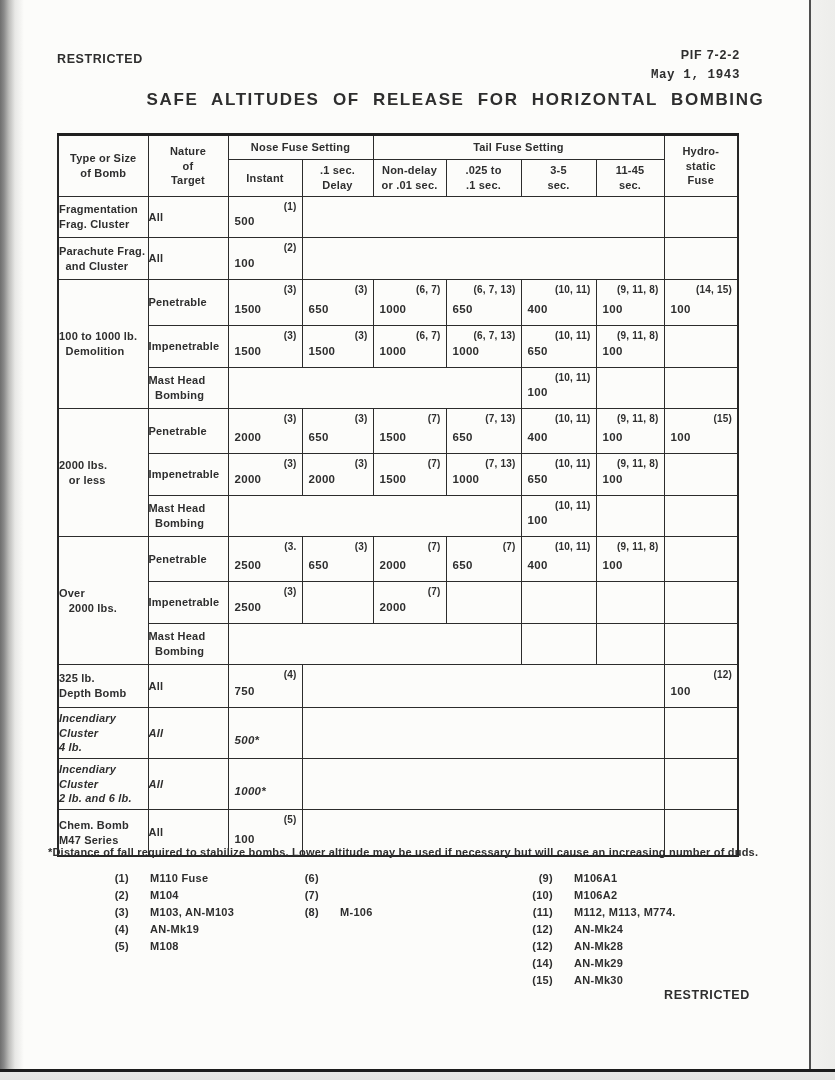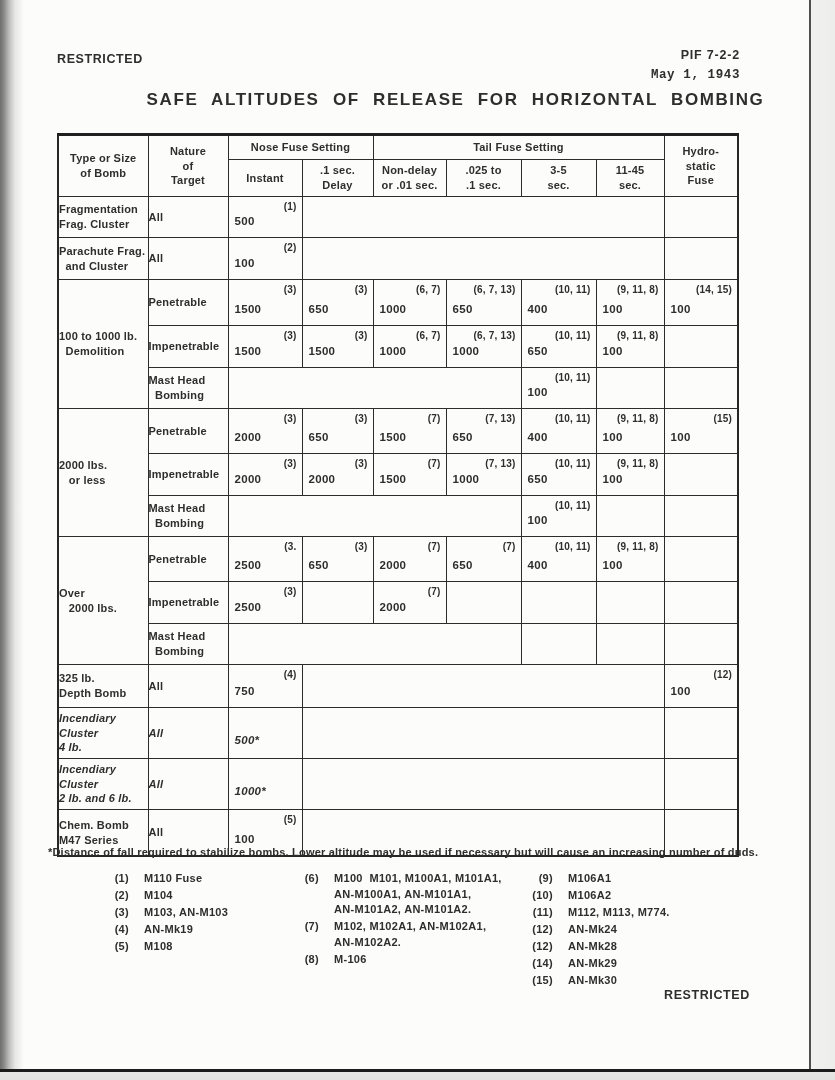--- a/index.html
+++ b/index.html
@@ -36,21 +36,21 @@
   td.dc .v{position:absolute;bottom:7px;left:6px;font-size:11.5px;letter-spacing:.3px;margin-top:12px;}
   tr.r40 td{height:40px;} tr.r41 td{height:41px;} tr.r42 td{height:42px;}
   tr.r44 td{height:44px;} tr.r45 td{height:45px;} tr.r50 td{height:50px;font-style:italic;}
 
   .footnote{position:absolute;left:48px;top:846px;width:745px;font-size:11px;letter-spacing:.2px;}
   .fuse-col{position:absolute;top:871px;font-size:11px;letter-spacing:.3px;}
   .fuse-col1{left:103px;} .fuse-col2{left:293px;} .fuse-col3{left:521px;}
   .fuse-item{display:flex;margin-bottom:1.5px;line-height:15.5px;}
   .fuse-num{width:26px;text-align:right;flex:none;}
   .fuse-col3 .fuse-num{width:32px;}
-  .fuse-text{margin-left:15px;white-space:pre-wrap;}
+  .fuse-text{margin-left:21px;white-space:pre-wrap;}
   .restricted-bottom{position:absolute;left:664px;top:988px;font-size:12.5px;letter-spacing:.6px;}
 </style>
 </head>
 <body>
 
 <div class="gutter"></div>
 <div class="right-strip"></div>
 <div class="bottom-strip"></div>
 
 <div class="restricted-top">RESTRICTED</div>
@@ -396,28 +396,23 @@
     </div>
   <div class="fuse-item">
       <span class="fuse-num">(5)</span>
       <span class="fuse-text">M108</span>
     </div>
 </div>
 
 <div class="fuse-col fuse-col2">
   <div class="fuse-item">
       <span class="fuse-num">(6)</span>
-      <span class="fuse-text">M100  M101, M100A1, M101A1,
-AN-M100A1, AN-M101A1,
-AN-M101A2, AN-M101A2.</span>
     </div>
   <div class="fuse-item">
       <span class="fuse-num">(7)</span>
-      <span class="fuse-text">M102, M102A1, AN-M102A1,
-AN-M102A2.</span>
     </div>
   <div class="fuse-item">
       <span class="fuse-num">(8)</span>
       <span class="fuse-text">M-106</span>
     </div>
 </div>
 
 <div class="fuse-col fuse-col3">
   <div class="fuse-item">
       <span class="fuse-num">(9)</span>

